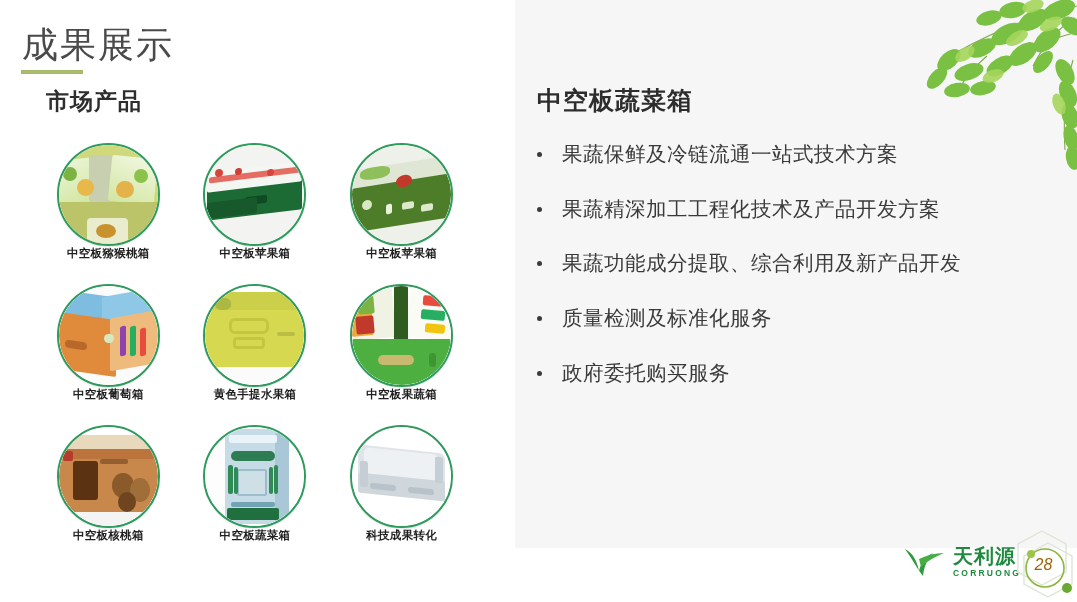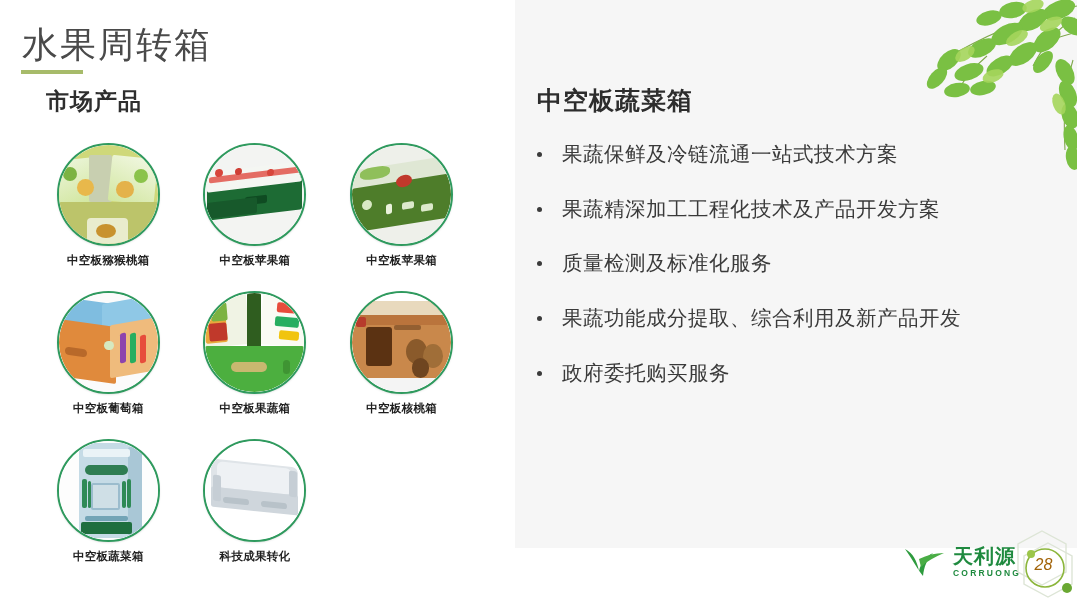--- a/index.html
+++ b/index.html
@@ -97,21 +97,20 @@
     background: #ffffff;
     box-shadow: 0 1px 2px rgba(0,0,0,0.10);
   }
   .thumb {
     position: absolute;
     inset: 0;
     border-radius: 50%;
     overflow: hidden;
   }
   .caption {
-    margin-top: 7px;
     font-size: 11.5px;
     font-weight: bold;
     color: #1f1f1f;
     letter-spacing: 0.3px;
     white-space: nowrap;
   }
 
   
   .art { position: absolute; inset: 0; }
   .bx {
@@ -254,21 +253,21 @@
     <g fill="#a6d65c" opacity="0.9">
       <ellipse cx="214" cy="24" rx="12" ry="6" transform="rotate(-26 214 24)"></ellipse>
       <ellipse cx="180" cy="38" rx="12" ry="6" transform="rotate(-30 180 38)"></ellipse>
       <ellipse cx="128" cy="54" rx="11" ry="6" transform="rotate(-34 128 54)"></ellipse>
       <ellipse cx="222" cy="104" rx="11" ry="6" transform="rotate(70 222 104)"></ellipse>
       <ellipse cx="156" cy="76" rx="11" ry="6" transform="rotate(-20 156 76)"></ellipse>
       <ellipse cx="196" cy="6" rx="11" ry="6" transform="rotate(-18 196 6)"></ellipse>
     </g>
   </svg>
 
-  <div class="title-main">水果周转箱</div>
+  <div class="title-main">成果展示</div>
   <div class="title-rule"></div>
   <div class="title-sub">市场产品</div>
 
   <div class="grid">
 
     <div class="cell">
       <div class="thumb-wrap">
         <div class="thumb">
           <div class="art" style="background:#cfd87a;">
             <div class="bx" style="left:-6%;top:14%;width:46%;height:46%;background:linear-gradient(160deg,#eef6de,#cfe59a);transform:rotate(-6deg);"></div>
@@ -335,20 +334,36 @@
             <div class="bx" style="left:62%;top:40%;width:6%;height:30%;background:#8e44ad;transform:skewY(-10deg);"></div>
             <div class="bx" style="left:72%;top:40%;width:6%;height:30%;background:#27ae60;transform:skewY(-10deg);"></div>
             <div class="bx" style="left:82%;top:42%;width:6%;height:28%;background:#e74c3c;transform:skewY(-10deg);"></div>
             <div class="bx" style="left:46%;top:48%;width:10%;height:10%;border-radius:50%;background:#d6e9c0;"></div>
           </div>
         </div>
       </div>
       <div class="caption">中空板葡萄箱</div>
     </div>
 
+    <div class="cell">
+      <div class="thumb-wrap">
+        <div class="thumb">
+          <div class="art" style="background:#ffffff;">
+            <div class="bx" style="left:0;top:6%;width:100%;height:76%;background:#d6d84f;"></div>
+            <div class="bx" style="left:0;top:6%;width:100%;height:18%;background:#cbcf4a;"></div>
+            <div class="bx" style="left:24%;top:32%;width:40%;height:16%;border:3px solid #c3c63f;border-radius:6px;background:transparent;"></div>
+            <div class="bx" style="left:28%;top:52%;width:32%;height:12%;border:3px solid #c3c63f;border-radius:4px;background:transparent;"></div>
+            <div class="bx" style="left:10%;top:12%;width:16%;height:12%;background:#9fae3e;border-radius:40%;opacity:0.7;"></div>
+            <div class="bx" style="left:72%;top:46%;width:18%;height:5%;background:#b9bd45;"></div>
+            <div class="bx" style="left:0;top:82%;width:100%;height:18%;background:#fbfbfb;"></div>
+          </div>
+        </div>
+      </div>
+      <div class="caption">黄色手提水果箱</div>
+    </div>
 
     <div class="cell">
       <div class="thumb-wrap">
         <div class="thumb">
           <div class="art" style="background:#ffffff;">
             <div class="bx" style="left:-4%;top:2%;width:46%;height:52%;background:#f0f3e4;transform:rotate(-5deg);"></div>
             <div class="bx" style="left:-2%;top:6%;width:22%;height:44%;background:#e9a93c;transform:rotate(-5deg);"></div>
             <div class="bx" style="left:6%;top:10%;width:16%;height:18%;background:#7cb342;transform:rotate(-5deg);"></div>
             <div class="bx" style="left:4%;top:30%;width:18%;height:18%;background:#c0392b;transform:rotate(-5deg);"></div>
             <div class="bx" style="left:56%;top:2%;width:48%;height:52%;background:#fafbf4;transform:rotate(5deg);"></div>
@@ -431,25 +446,25 @@
     <div class="bullet">
       <span class="dot"></span>
       <span class="btext">果蔬保鲜及冷链流通一站式技术方案</span>
     </div>
     <div class="bullet">
       <span class="dot"></span>
       <span class="btext">果蔬精深加工工程化技术及产品开发方案</span>
     </div>
     <div class="bullet">
       <span class="dot"></span>
-      <span class="btext">质量检测及标准化服务</span>
+      <span class="btext">果蔬功能成分提取、综合利用及新产品开发</span>
     </div>
     <div class="bullet">
       <span class="dot"></span>
-      <span class="btext">果蔬功能成分提取、综合利用及新产品开发</span>
+      <span class="btext">质量检测及标准化服务</span>
     </div>
     <div class="bullet">
       <span class="dot"></span>
       <span class="btext">政府委托购买服务</span>
     </div>
   </div>
 
   <div class="logo">
     <svg class="logo-mark" viewBox="0 0 42 34">
       <path d="M2 4 C10 8 14 16 16 26 C18 18 22 12 30 8 C24 14 21 22 20 31 C15 25 9 14 2 4 Z" fill="#2e9b3e"></path>

